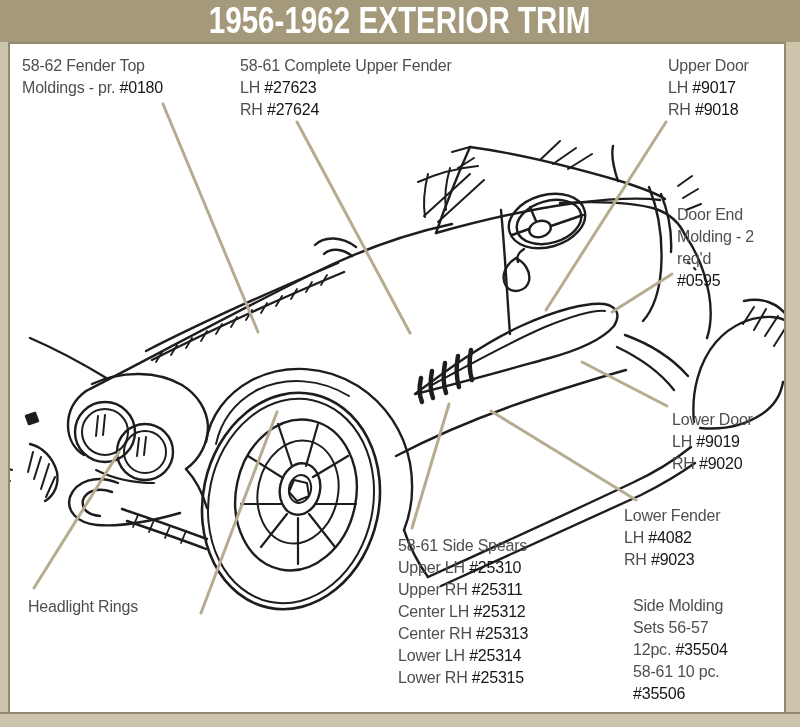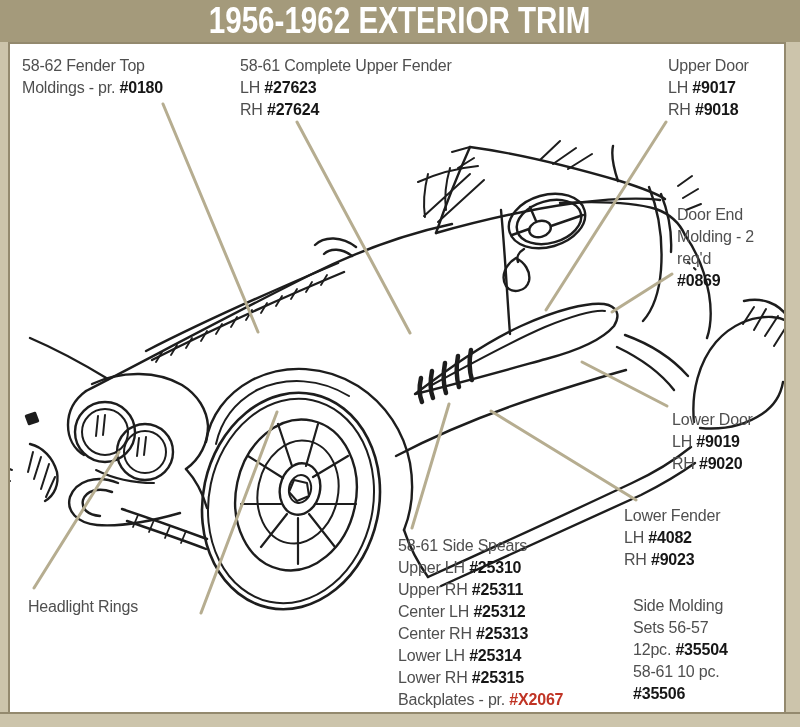--- a/index.html
+++ b/index.html
@@ -12,21 +12,21 @@
   .frame-left{position:absolute;left:0;top:42px;width:8px;height:685px;background:var(--frame_fill);
           border-right:2px solid var(--frame_line);}
   .frame-right{position:absolute;right:0;top:42px;width:14px;height:685px;background:var(--frame_fill);
           border-left:2px solid var(--frame_line);}
   .frame-bottom{position:absolute;left:0;bottom:0;width:800px;height:13px;background:var(--frame_fill);
           border-top:2px solid var(--frame_line);}
   svg.art{position:absolute;left:0;top:0;width:800px;height:727px;}
   #labels-layer{position:absolute;left:0;top:0;width:800px;height:727px;}
   .label{position:absolute;font-size:16px;line-height:22px;color:var(--label_text);
          letter-spacing:-0.2px;white-space:nowrap;}
-  .label .num{font-weight:bold;color:var(--number);}
+  .label .num{font-weight:normal;color:var(--number);}
   .label .red{color:var(--red);}
 </style>
 </head>
 <body>
 
 <div class="stage">
 
   <div class="header">
     <div class="header-title">1956-1962 EXTERIOR TRIM</div>
   </div>
@@ -132,21 +132,21 @@
       </div>
       <div class="label" style="left: 668px; top: 55px;">
         <div class="label-line"><span>Upper Door</span></div>
         <div class="label-line"><span>LH </span><span class="num">#9017</span></div>
         <div class="label-line"><span>RH </span><span class="num">#9018</span></div>
       </div>
       <div class="label" style="left: 677px; top: 204px;">
         <div class="label-line"><span>Door End</span></div>
         <div class="label-line"><span>Molding - 2</span></div>
         <div class="label-line"><span>req'd</span></div>
-        <div class="label-line"><span class="num">#0869</span></div>
+        <div class="label-line"><span class="num">#0595</span></div>
       </div>
       <div class="label" style="left: 672px; top: 409px;">
         <div class="label-line"><span>Lower Door</span></div>
         <div class="label-line"><span>LH </span><span class="num">#9019</span></div>
         <div class="label-line"><span>RH </span><span class="num">#9020</span></div>
       </div>
       <div class="label" style="left: 624px; top: 505px;">
         <div class="label-line"><span>Lower Fender</span></div>
         <div class="label-line"><span>LH </span><span class="num">#4082</span></div>
         <div class="label-line"><span>RH </span><span class="num">#9023</span></div>
@@ -159,21 +159,20 @@
         <div class="label-line"><span class="num">#35506</span></div>
       </div>
       <div class="label" style="left: 398px; top: 535px;">
         <div class="label-line"><span>58-61 Side Spears</span></div>
         <div class="label-line"><span>Upper LH </span><span class="num">#25310</span></div>
         <div class="label-line"><span>Upper RH </span><span class="num">#25311</span></div>
         <div class="label-line"><span>Center LH </span><span class="num">#25312</span></div>
         <div class="label-line"><span>Center RH </span><span class="num">#25313</span></div>
         <div class="label-line"><span>Lower LH </span><span class="num">#25314</span></div>
         <div class="label-line"><span>Lower RH </span><span class="num">#25315</span></div>
-        <div class="label-line"><span>Backplates - pr. </span><span class="num red">#X2067</span></div>
       </div>
       <div class="label" style="left: 28px; top: 596px;">
         <div class="label-line"><span>Headlight Rings</span></div>
       </div>
     </div>
 
   <div class="frame-left"></div>
   <div class="frame-right"></div>
   <div class="frame-bottom"></div>
 </div>

